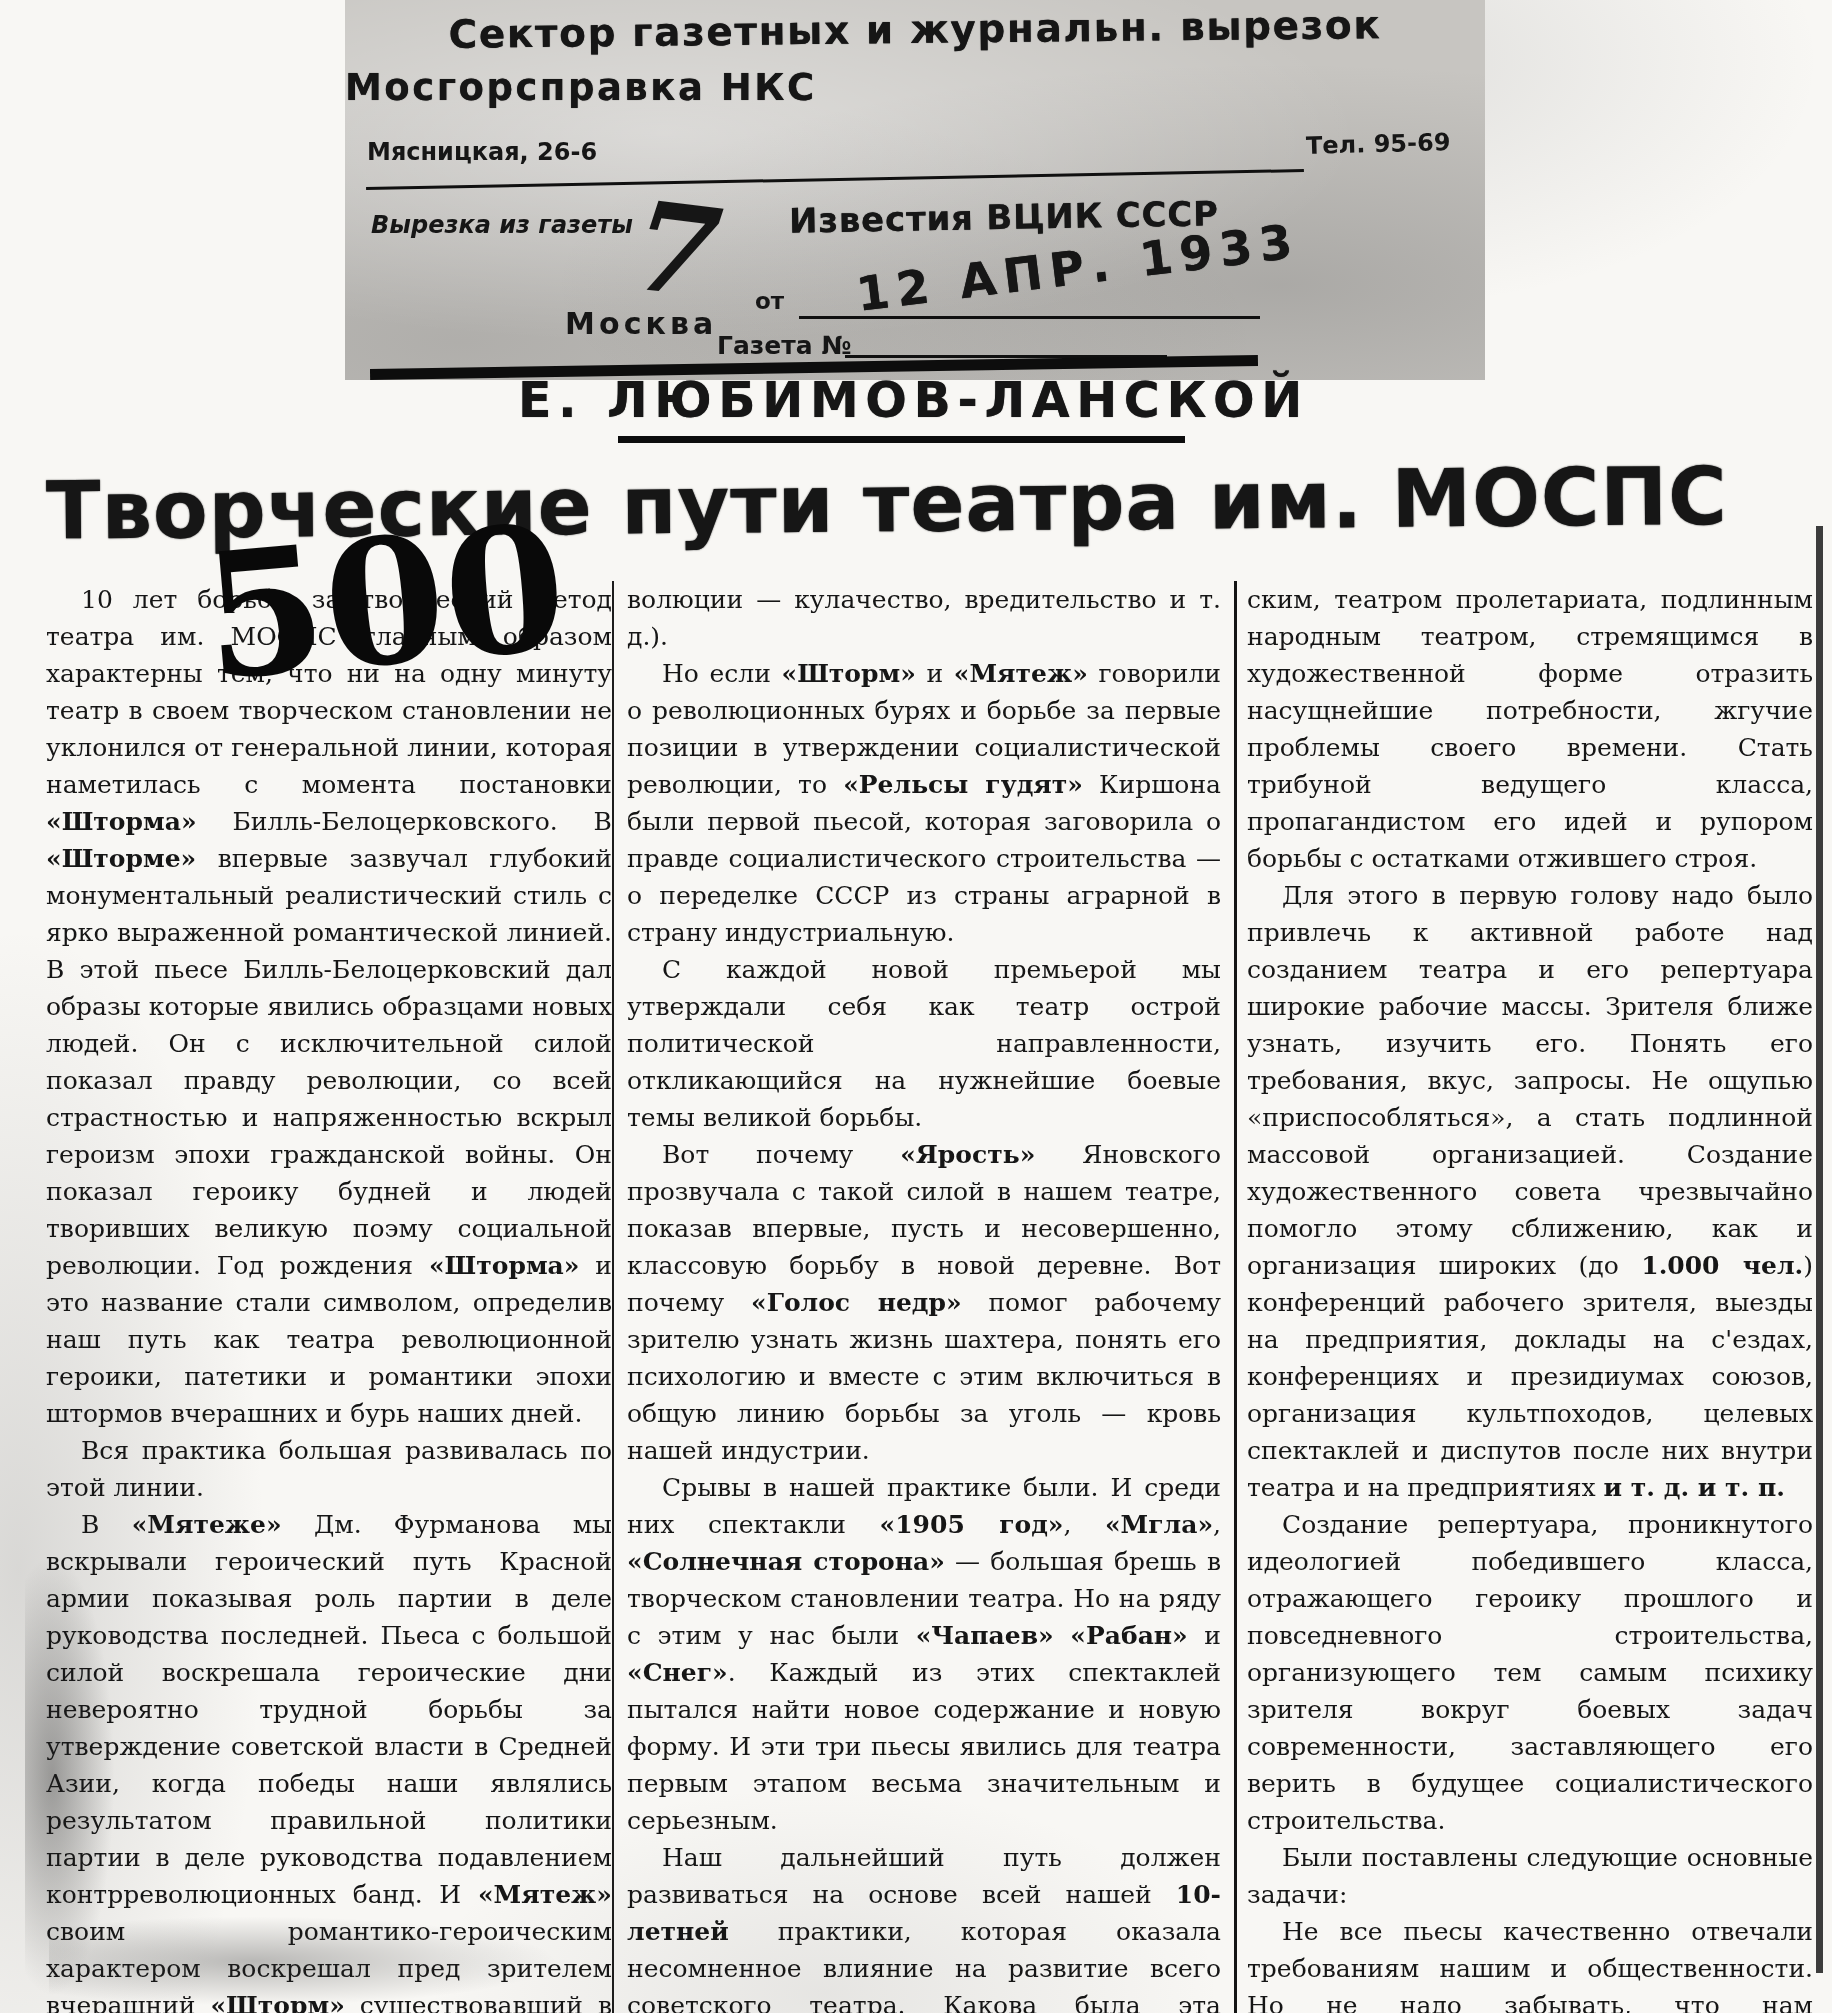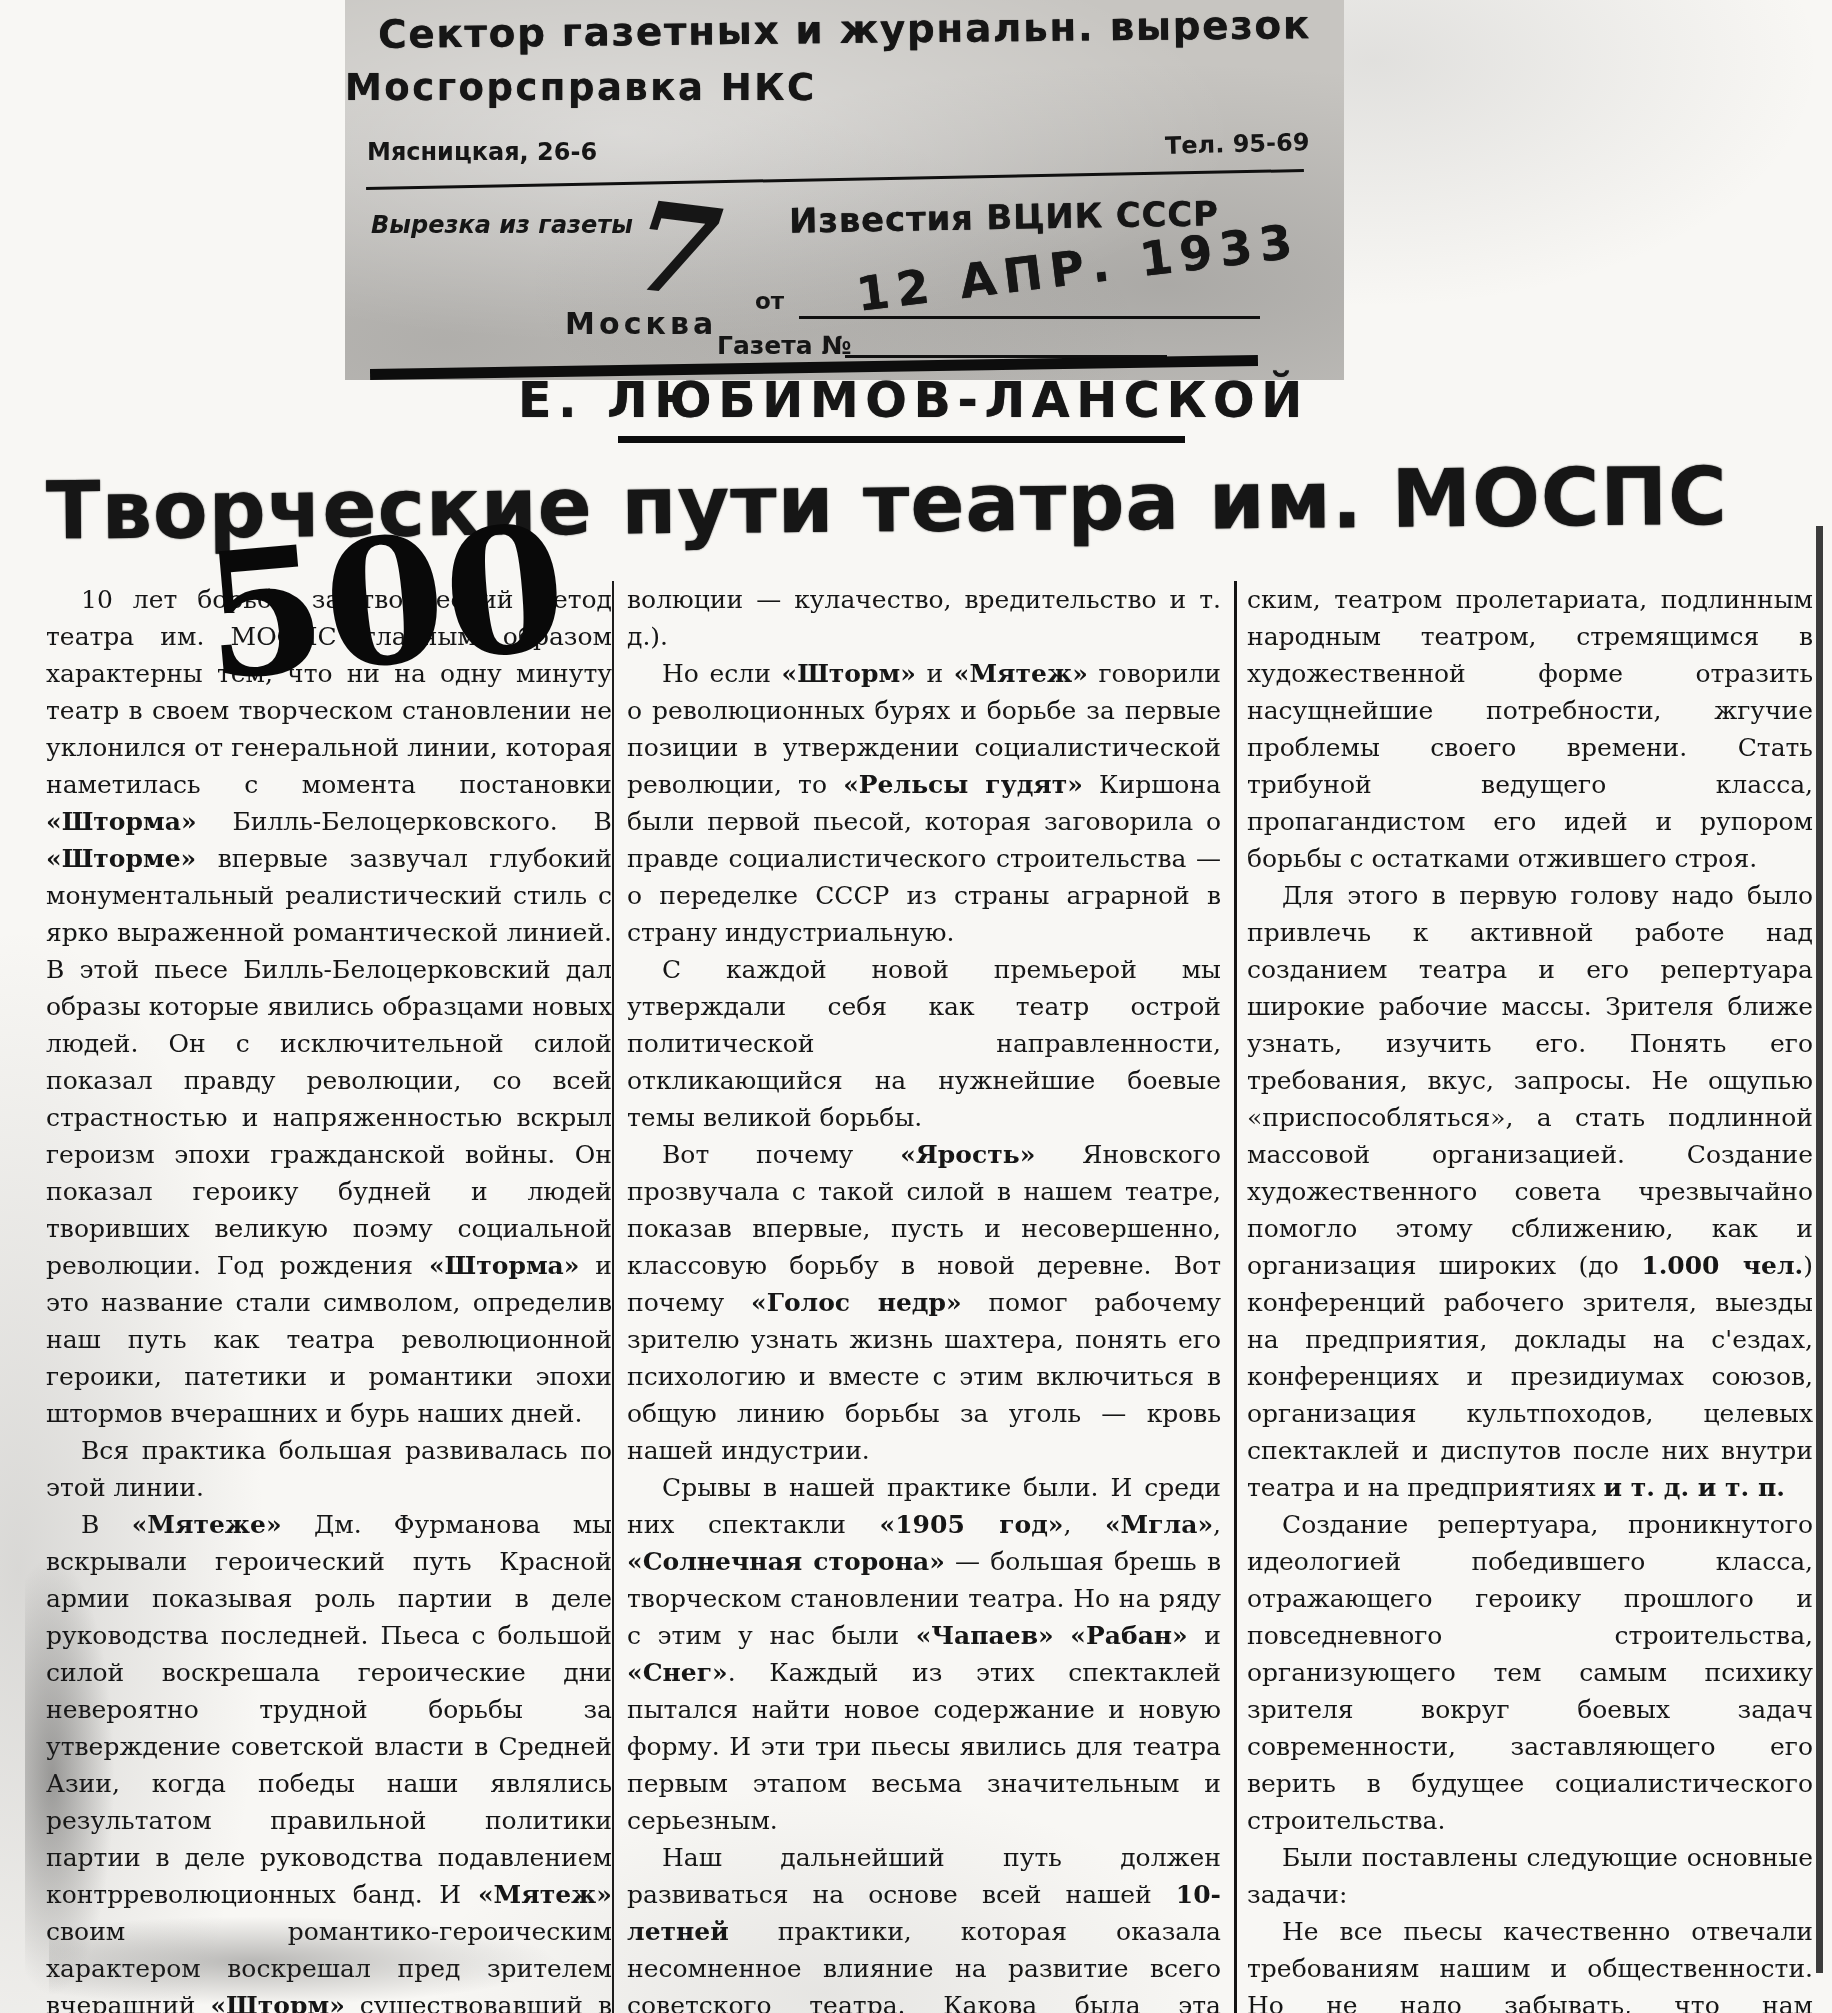--- a/index.html
+++ b/index.html
@@ -11,21 +11,21 @@
     color:#161616;
     font-family:"DejaVu Serif", serif;
     background:
       radial-gradient(ellipse 740px 411px at 75% 3%, rgba(120,120,120,.18), transparent 60%),
       radial-gradient(ellipse 411px 1069px at 1% 78%, rgba(90,90,90,.20), transparent 60%),
       radial-gradient(ellipse 658px 345px at 45% 99%, rgba(120,120,120,.14), transparent 60%),
       #f8f7f4;
   }
   
   .stamp{
-    position:absolute;left:345px;top:0;width:999px;height:380px;
+    position:absolute;left:345px;top:0;width:1140px;height:380px;
     background:
       radial-gradient(ellipse at 28% 35%, rgba(255,255,255,.40), transparent 60%),
       radial-gradient(ellipse at 82% 75%, rgba(70,70,70,.22), transparent 55%),
       radial-gradient(ellipse at 10% 90%, rgba(70,70,70,.18), transparent 55%),
       #c7c5c1;
     font-family:"DejaVu Sans", sans-serif;
   }
   .stamp .l1{
     position:absolute;left:0;top:6.6px;width:100%;text-align:center;
     font-size:39px;font-weight:bold;letter-spacing:1.6px;

